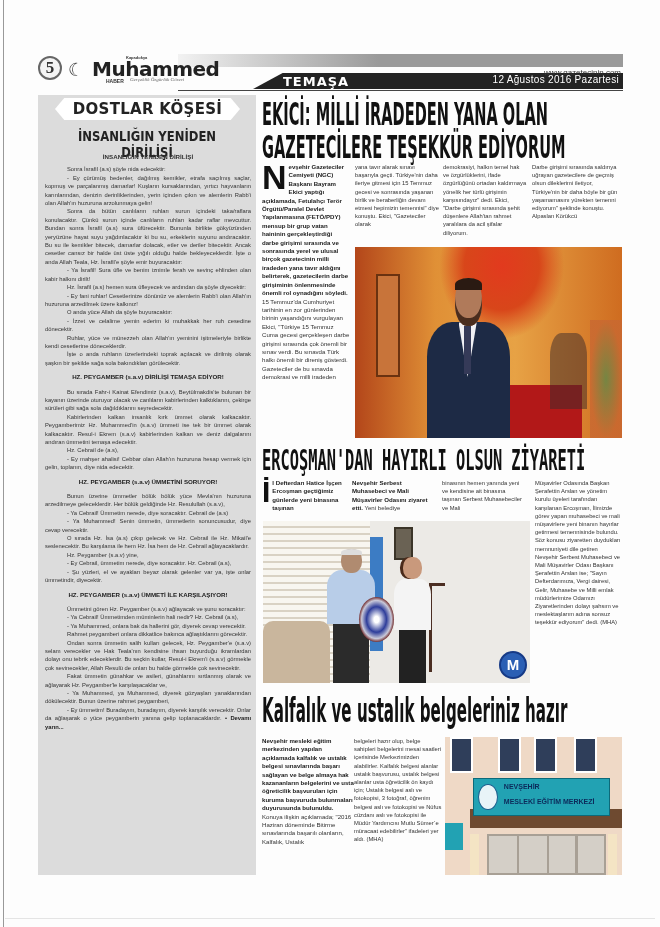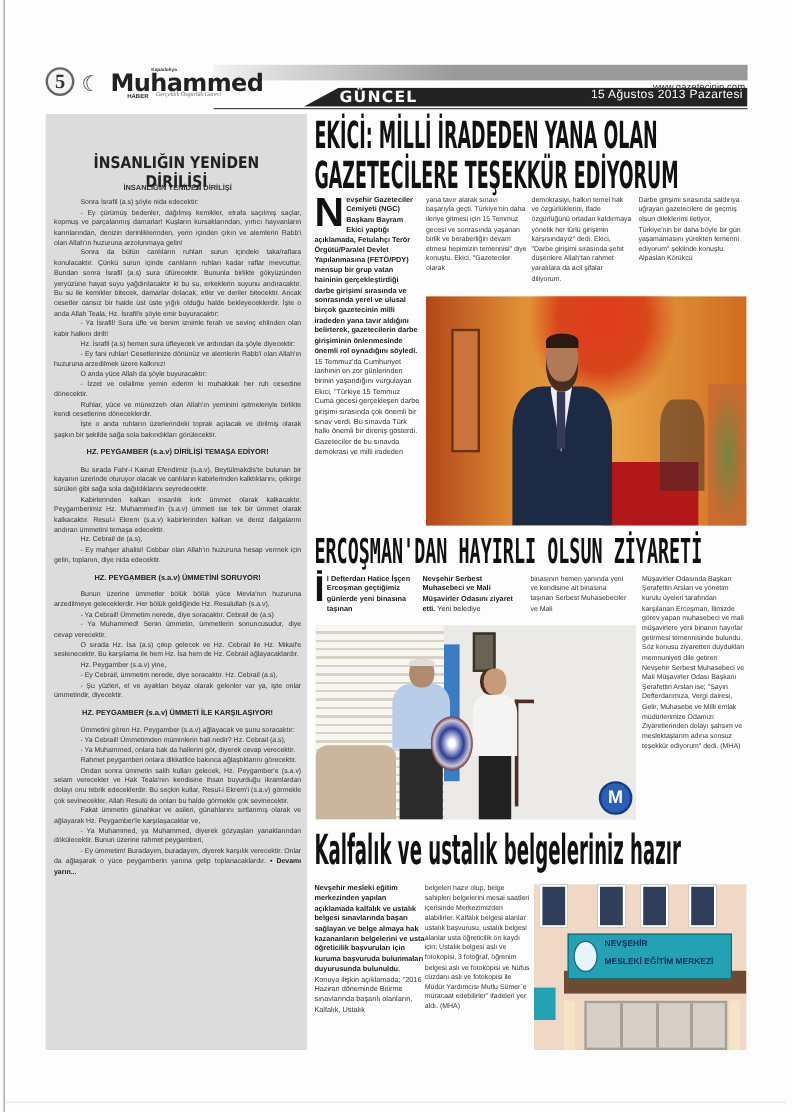--- a/index.html
+++ b/index.html
@@ -115,26 +115,27 @@
   <div class="mast-black"></div>
   <div class="mast-rule"></div>
   <div class="page-num">5</div>
   <div class="logo">
     <span class="logo-icon">☾</span>
     <span class="logo-small">Kapadokya</span>
     <span class="logo-main">Muhammed</span>
     <span class="logo-sub">HABER</span>
     <span class="logo-sub2">Gerçeklik Özgürlük Görevi</span>
   </div>
-  <div class="section-name">GÜNCEL</div>
+  <div class="section-name">TEMAŞA</div>
   <div class="site-url">www.gazetecinin.com</div>
-  <div class="issue-date">15 Ağustos 2013 Pazartesi</div>
+  <div class="issue-date">12 Ağustos 2016 Pazartesi</div>
 </div>
 
 <div class="dostlar">
+  <div class="dostlar-banner">DOSTLAR KÖŞESİ</div>
   <div class="col-title">İNSANLIĞIN YENİDEN DİRİLİŞİ</div>
   <div class="col-body" id="col-body">
     <p class="subtitle">İNSANLIĞIN YENİDEN DİRİLİŞİ</p>
   <p>Sonra İsrafil (a.s) şöyle nida edecektir:</p>
       <p>- Ey çürümüş bedenler, dağılmış kemikler, etrafa saçılmış saçlar, kopmuş ve parçalanmış damarlar! Kuşların kursaklarından, yırtıcı hayvanların karınlarından, denizin derinliklerinden, yerin içinden çıkın ve alemlerin Rabb'i olan Allah'ın huzuruna arzolunmaya gelin!</p>
       <p>Sonra da bütün canlıların ruhları surun içindeki taka/raflara konulacaktır. Çünkü surun içinde canlıların ruhları kadar raflar mevcuttur. Bundan sonra İsrafil (a.s) sura üfürecektir. Bununla birlikte gökyüzünden yeryüzüne hayat suyu yağdırılacaktır ki bu su, erkeklerin suyunu andıracaktır. Bu su ile kemikler bitecek, damarlar dolacak, etler ve deriler bitecektir. Ancak cesetler cansız bir halde üst üste yığılı olduğu halde bekleyeceklerdir. İşte o anda Allah Teala, Hz. İsrafil'e şöyle emir buyuracaktır:</p>
       <p>- Ya İsrafil! Sura üfle ve benim iznimle ferah ve sevinç ehlinden olan kabir halkını dirilt!</p>
       <p>Hz. İsrafil (a.s) hemen sura üfleyecek ve ardından da şöyle diyecektir:</p>
       <p>- Ey fani ruhlar! Cesetlerinize dönünüz ve alemlerin Rabb'i olan Allah'ın huzuruna arzedilmek üzere kalkınız!</p>
       <p>O anda yüce Allah da şöyle buyuracaktır:</p>

